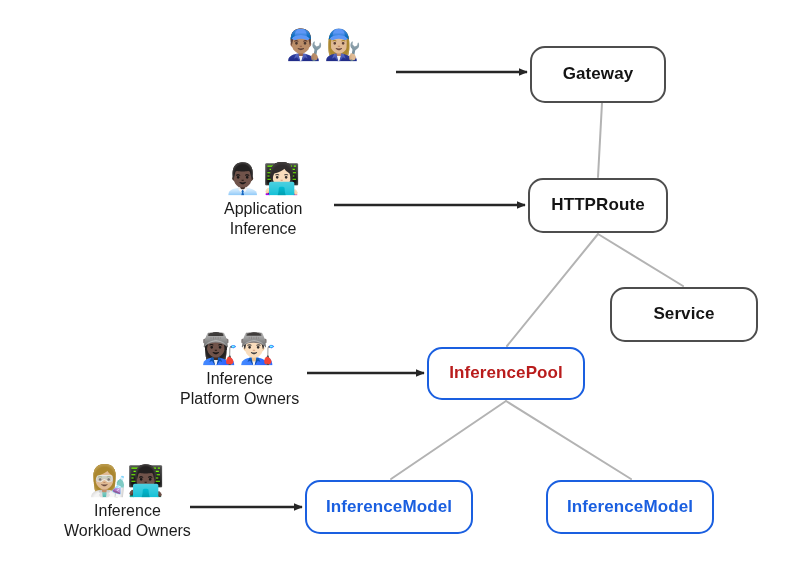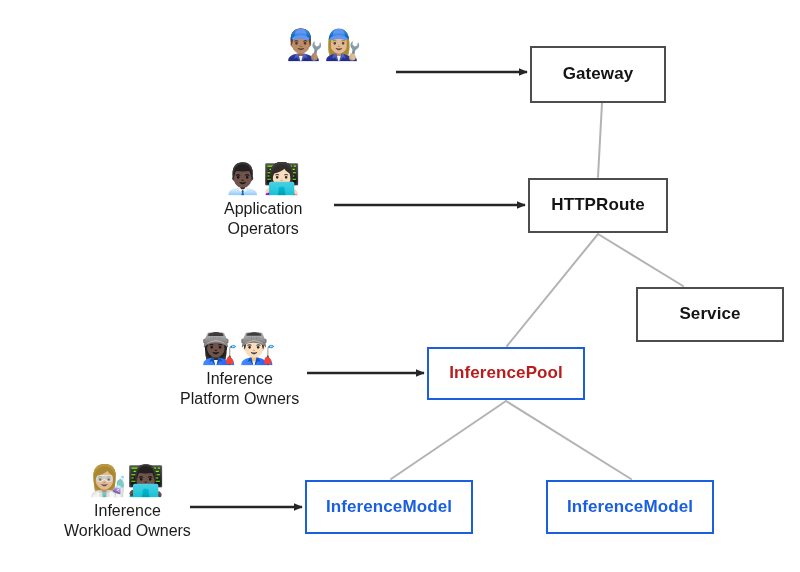--- a/index.html
+++ b/index.html
@@ -29,21 +29,21 @@
   }
 
   
   .node {
     position: absolute;
     box-sizing: border-box;
     display: flex;
     align-items: center;
     justify-content: center;
     background: #ffffff;
-    border-radius: 0;
+    border-radius: 15px;
     text-align: center;
     line-height: 1.1;
     z-index: 3;
   }
   .node .node-label {
     font-weight: bold;
     letter-spacing: 0.1px;
     white-space: nowrap;
   }
   .node.core {
@@ -112,41 +112,41 @@
       </g>
   </svg>
 
   <div id="nodes-layer">
       <div class="node core" style="left: 530px; top: 46px; width: 136px; height: 57px; border-color: rgb(77, 77, 77);">
         <span class="node-label" style="color: rgb(20, 20, 20);">Gateway</span>
       </div>
       <div class="node core" style="left: 528px; top: 178px; width: 140px; height: 55px; border-color: rgb(77, 77, 77); justify-content: center;">
         <span class="node-label" style="color: rgb(20, 20, 20);">HTTPRoute</span>
       </div>
-      <div class="node core" style="left: 636px; top: 287px; width: 148px; height: 55px; border-color: rgb(77, 77, 77);">
+      <div class="node core" style="left: 610px; top: 287px; width: 148px; height: 55px; border-color: rgb(77, 77, 77);">
         <span class="node-label" style="color: rgb(20, 20, 20);">Service</span>
       </div>
       <div class="node ext" style="left: 427px; top: 347px; width: 158px; height: 53px; border-color: rgb(26, 95, 224);">
         <span class="node-label" style="color: #b91c1c;">InferencePool</span>
       </div>
       <div class="node ext" style="left: 305px; top: 480px; width: 168px; height: 54px; border-color: rgb(26, 95, 224);">
         <span class="node-label" style="color: rgb(26, 95, 224);">InferenceModel</span>
       </div>
       <div class="node ext" style="left: 546px; top: 480px; width: 168px; height: 54px; border-color: rgb(26, 95, 224);">
         <span class="node-label" style="color: rgb(26, 95, 224);">InferenceModel</span>
       </div>
     </div>
   <div id="personas-layer">
       <div class="persona" style="left: 286px; top: 30px;">
         <div class="persona-emojis">👨🏽‍🔧👩🏼‍🔧</div>
       </div>
       <div class="persona" style="left: 224px; top: 164px;">
         <div class="persona-emojis">👨🏿‍💼👩🏻‍💻</div>
         <div class="persona-name">Application
-Operators</div>
+Inference</div>
       </div>
       <div class="persona" style="left: 180px; top: 334px;">
         <div class="persona-emojis">👩🏿‍🏭👨🏻‍🏭</div>
         <div class="persona-name">Inference
 Platform Owners</div>
       </div>
       <div class="persona" style="left: 64px; top: 466px;">
         <div class="persona-emojis">👩🏼‍🔬👨🏿‍💻</div>
         <div class="persona-name">Inference
 Workload Owners</div>

